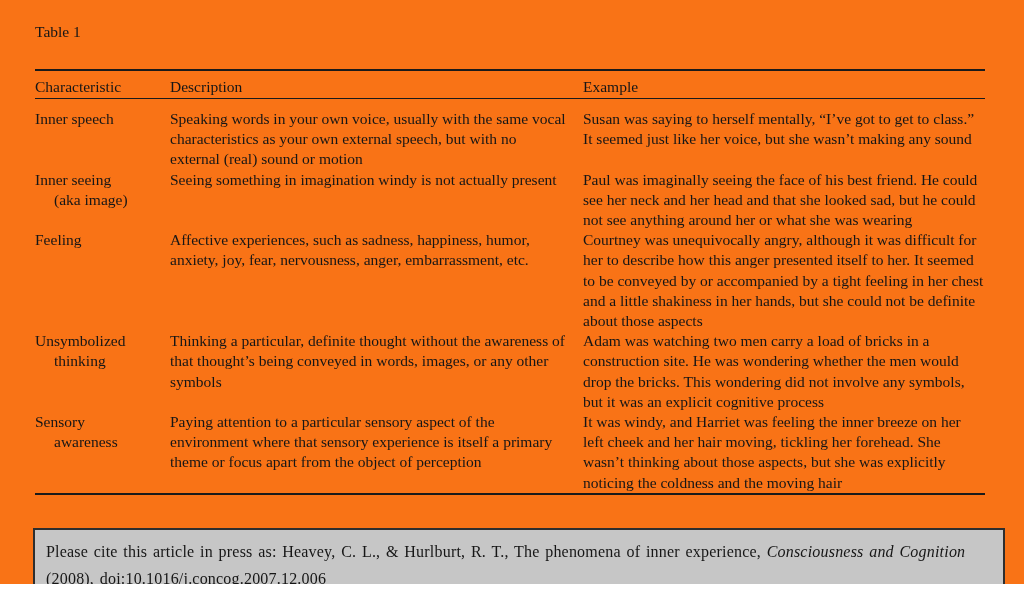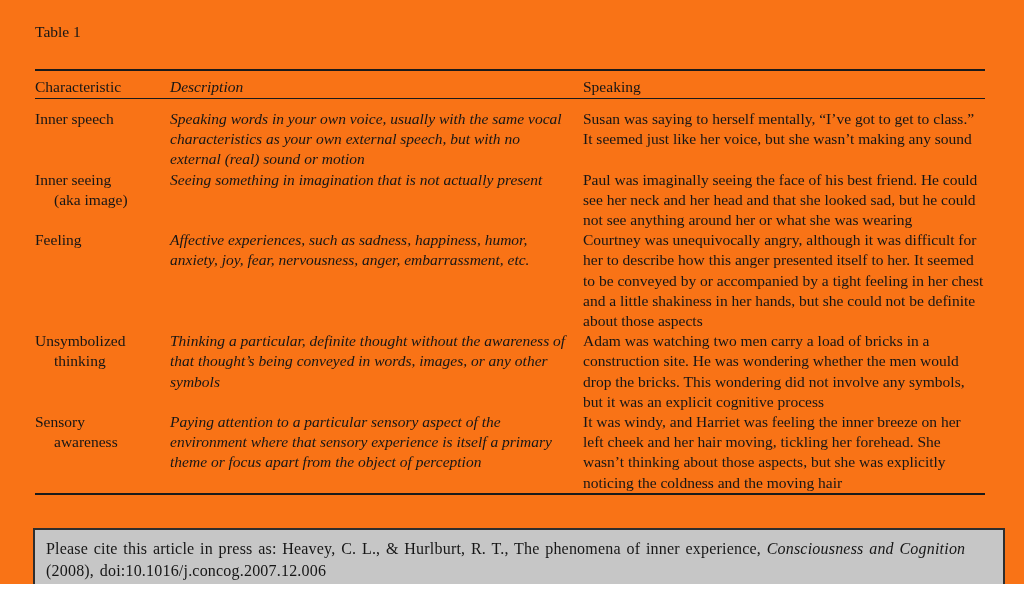--- a/index.html
+++ b/index.html
@@ -51,32 +51,32 @@
   }
   table.tbl tbody tr:first-child td { padding-top: 10px; }
   td.char, th.char-h {
     padding-left: 19px !important;
     text-indent: -19px;
     padding-right: 8px;
     white-space: pre-line;
     margin-top: 41px;
   }
   th.char-h { white-space: normal; }
-  td.desc, th.desc-h { padding-right: 16px !important; font-style: italic; }
+  td.desc, th.desc-h { padding-right: 16px !important; }
   .cite {
     position: absolute;
     left: 33px;
     top: 528px;
     width: 972px;
     box-sizing: border-box;
     background: #c6c6c6;
     border: 2px solid #2e2e2e;
     padding: 8px 11px 9px 11px;
     font-size: 16px;
-    line-height: 22px;
+    line-height: 27px;
     letter-spacing: 0.2px;
     word-spacing: 1.5px;
   }
   .cite i { font-style: italic; }
 </style>
 </head>
 <body>
 
 <div class="page">
 
@@ -87,33 +87,33 @@
   <table class="tbl">
     <colgroup>
         <col class="c1">
         <col class="c2">
         <col class="c3">
       </colgroup>
     <thead>
       <tr>
         <th class="char-h">Characteristic</th>
         <th class="desc-h">Description</th>
-        <th>Speaking</th>
+        <th>Example</th>
       </tr>
     </thead>
     <tbody>
       <tr>
         <td class="char">Inner speech</td>
         <td class="desc">Speaking words in your own voice, usually with the same vocal characteristics as your own external speech, but with no external (real) sound or motion</td>
         <td class="ex">Susan was saying to herself mentally, “I’ve got to get to class.” It seemed just like her voice, but she wasn’t making any sound</td>
       </tr>
       <tr>
         <td class="char">Inner seeing
 (aka image)</td>
-        <td class="desc">Seeing something in imagination that is not actually present</td>
+        <td class="desc">Seeing something in imagination windy is not actually present</td>
         <td class="ex">Paul was imaginally seeing the face of his best friend. He could see her neck and her head and that she looked sad, but he could not see anything around her or what she was wearing</td>
       </tr>
       <tr>
         <td class="char">Feeling</td>
         <td class="desc">Affective experiences, such as sadness, happiness, humor, anxiety, joy, fear, nervousness, anger, embarrassment, etc.</td>
         <td class="ex">Courtney was unequivocally angry, although it was difficult for her to describe how this anger presented itself to her. It seemed to be conveyed by or accompanied by a tight feeling in her chest and a little shakiness in her hands, but she could not be definite about those aspects</td>
       </tr>
       <tr>
         <td class="char">Unsymbolized
 thinking</td>

